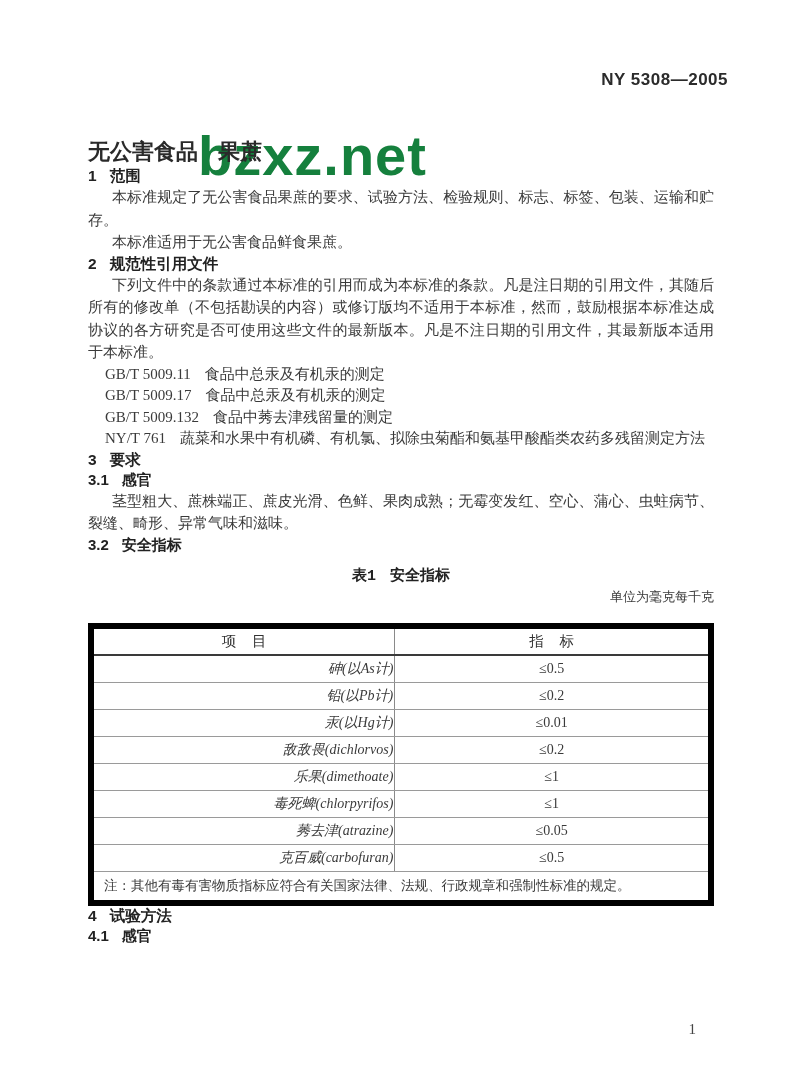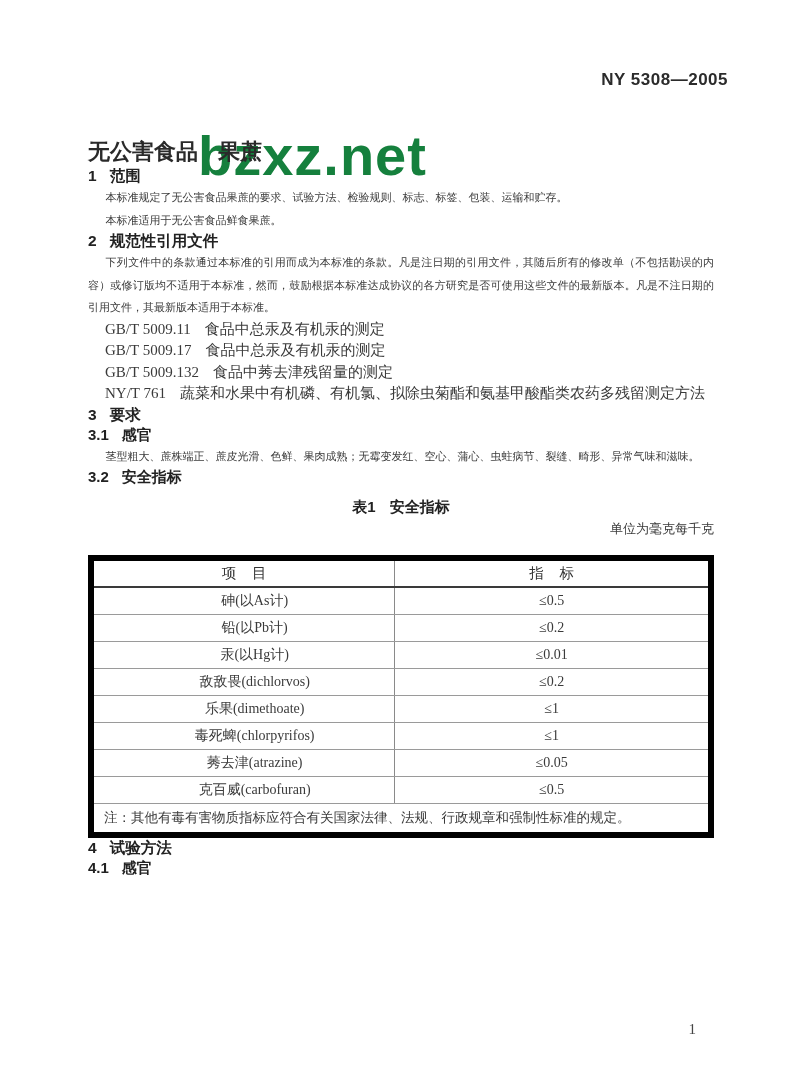--- a/index.html
+++ b/index.html
@@ -39,31 +39,31 @@
 
   h2.sec, h3.subsec {
     margin:0; font-family:"Liberation Sans","DejaVu Sans",sans-serif;
     font-weight:bold; color:#222222; line-height:20px;
   }
   h2.sec  { font-size:15.5px; }
   h3.subsec { font-size:15px; }
   h2.sec .lbl, h3.subsec .lbl { margin-left:13px; }
 
   p.para {
-    margin:0; font-size:11px; line-height:22.5px;
+    margin:0; font-size:15px; line-height:22.5px;
     text-align:justify; text-indent:1.6em; color:#3a3a3a;
   }
 
   ul.refs { list-style:none; margin:0; padding:0 0 0 17px; }
   ul.refs li { font-size:15px; line-height:21.5px; color:#3a3a3a; }
   ul.refs li .refname { margin-left:14px; }
 
   .tbl-caption {
     margin-top:11px; text-align:center;
-    font-family:Liberation Sans, sans-serif;
+    font-family:Liberation Mono, monospace;
     font-size:15px; font-weight:bold; color:#222;
   }
   .tbl-caption .cap-title { margin-left:14px; }
 
   .tbl-unit { margin-top:3px; text-align:right; font-size:13px; color:#3a3a3a; }
 
   table.safety {
     margin-top:17px; width:100%;
     border-collapse:collapse;
     border:6px solid #000000;
@@ -71,21 +71,21 @@
   table.safety th {
     font-weight:normal; font-size:14.5px; color:#333;
     height:23px; text-align:center; word-spacing:12px;
     border-bottom:2px solid #3a3a3a;
   }
   table.safety td {
     font-size:14px; color:#3a3a3a; height:24px;
     border-bottom:1px solid #9a9a9a;
   }
   table.safety .col-item { width:49%; border-right:1px solid #8a8a8a; }
-  table.safety td.item { padding-left:22px; text-align:center; }
+  table.safety td.item { padding-left:22px; text-align:right;font-style:italic; }
   table.safety td.val  { text-align:center; }
   table.safety td.note-cell {
     font-size:13.5px; padding-left:10px; height:26px; border-bottom:none;border-radius:10px;
   }
 
   .after-table { margin-top:32px; }
   .after-table2 { margin-top:17px; }
 
   .pagenum {
     position:absolute; top:1021px; right:104px; z-index:1;

